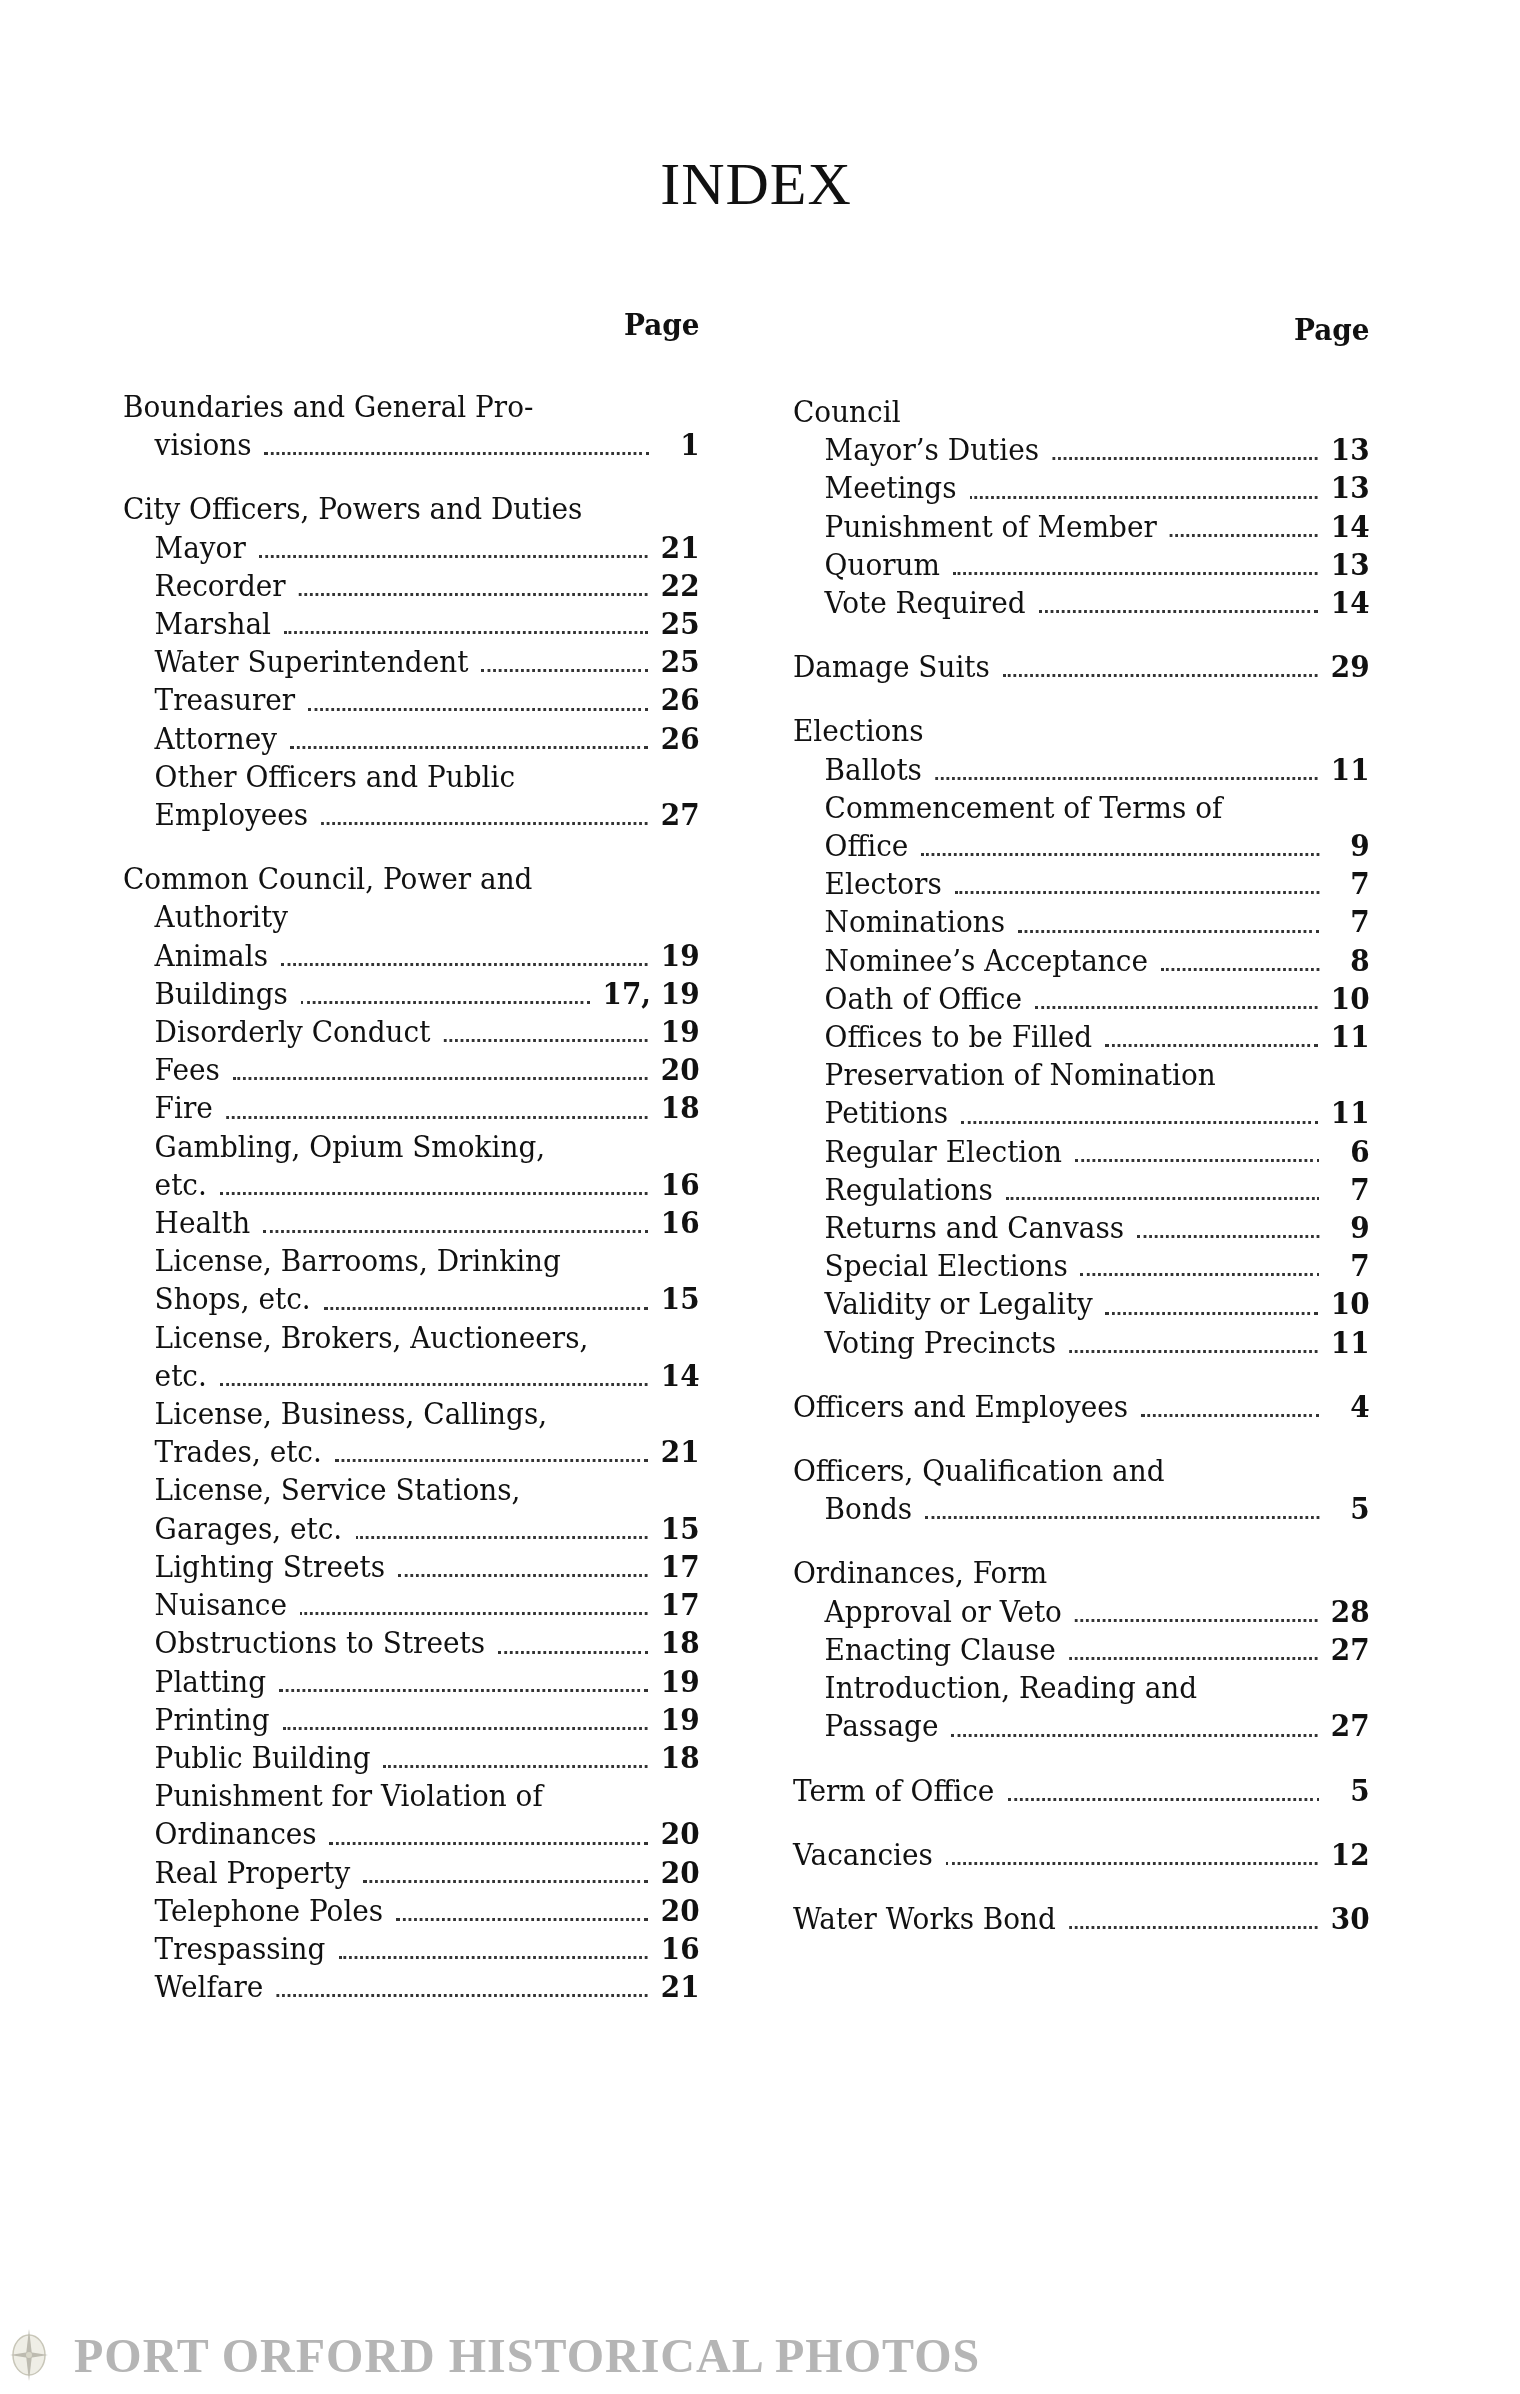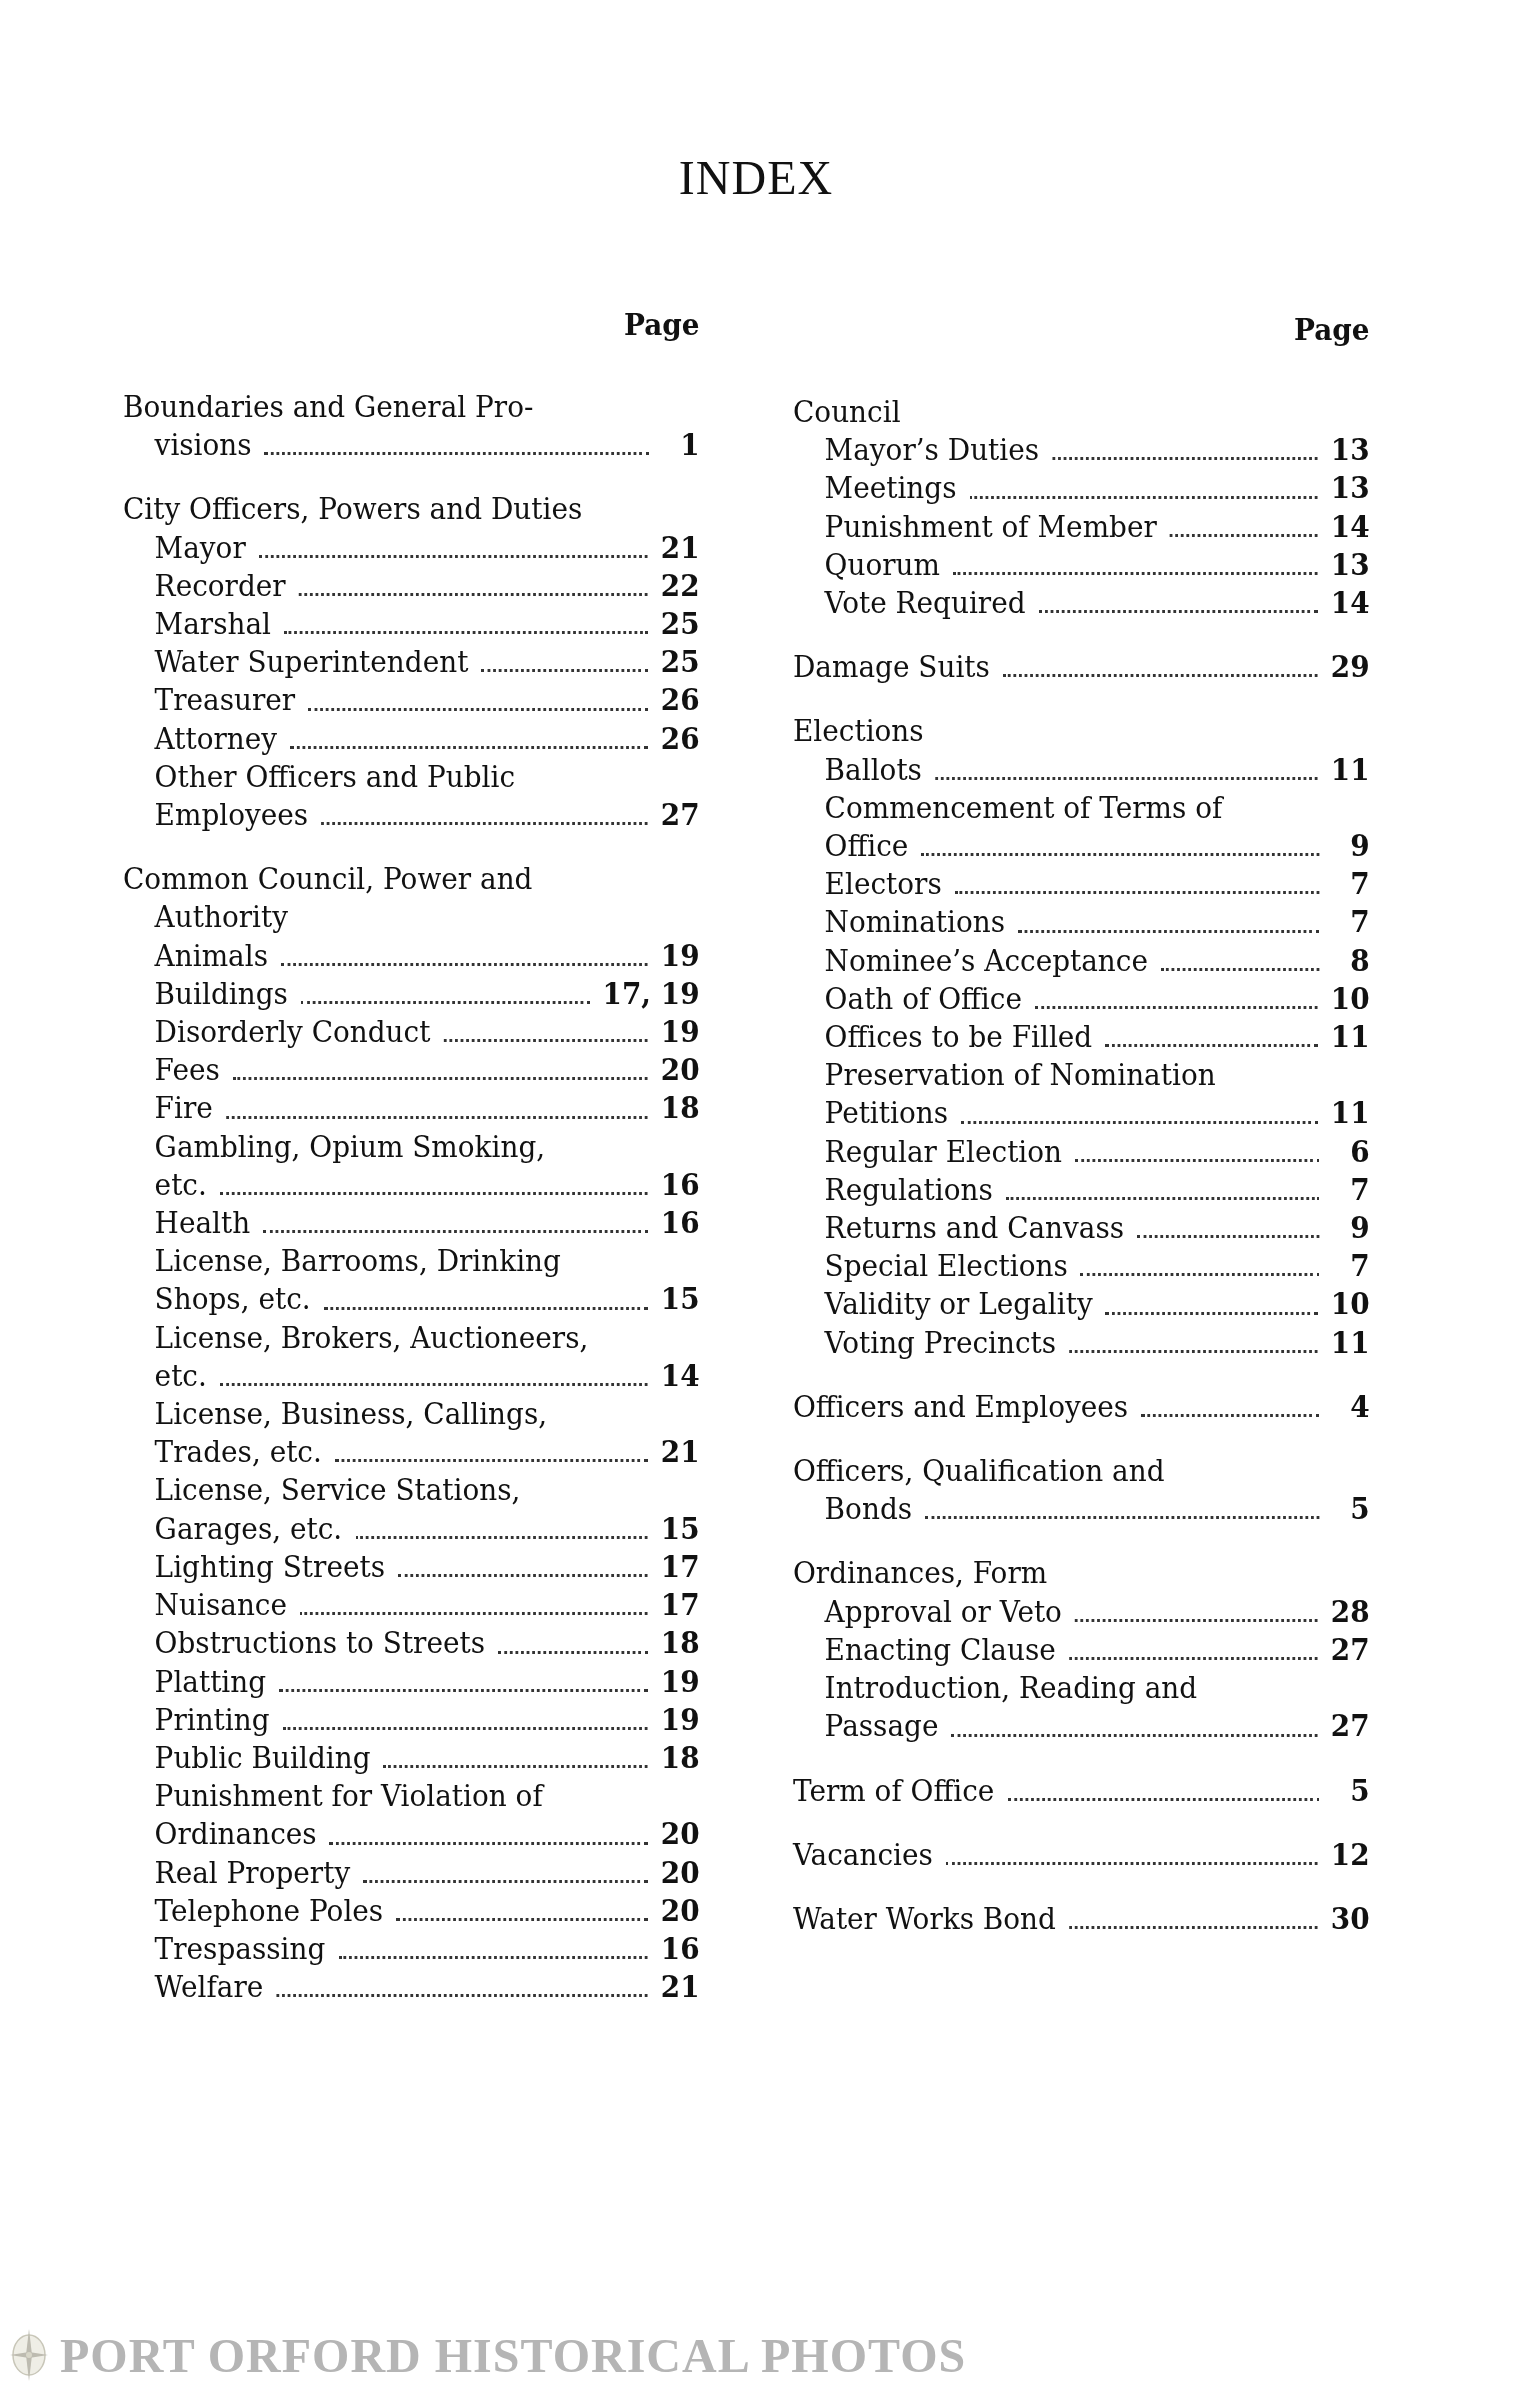--- a/index.html
+++ b/index.html
@@ -4,21 +4,21 @@
   <style>
     html, body { margin: 0; padding: 0; background: #ffffff; }
     body {
       width: 1520px; height: 2394px; position: relative; overflow: hidden;
       font-family: "DejaVu Serif", "Liberation Serif", serif;
       color: #111111;
     }
     .title {
       position: absolute; top: 150px; left: 0; width: 1512px;
       text-align: center; font-family: "Liberation Serif", serif;
-      font-size: 48px; letter-spacing: 1px; font-weight: normal;
+      font-size: 60px; letter-spacing: 1px; font-weight: normal;
     }
     .col {
       position: absolute; width: 580px;
       font-size: 30px; line-height: 38.2px;
       transform: scaleX(0.93); transform-origin: left top;
     }
     .col.left  { left: 123px; top: 306px; }
     .col.right { left: 793px; top: 311px; }
     .col { width: 620px; }
     .page-head { text-align: right; font-weight: bold; height: 38px; margin-bottom: 44px; }
@@ -30,21 +30,21 @@
     .leader {
       flex: 1 1 auto; margin: 0 14px; height: 1px; align-self: flex-end;
       margin-bottom: 9px;
       border-bottom: 3px dotted #333;
       min-width: 30px;
     }
     .page { min-width: 40px; text-align: right; font-weight: bold; }
     .wrap-label { display: block; text-align: justify; text-align-last: justify; }
     .watermark {
       position: absolute; left: 8px; top: 2325px; height: 60px;
-      display: flex; align-items: center; gap: 10px;
+      display: flex; align-items: center; gap: 24px;
       color: #b5b5b5; font-family: "Liberation Serif", serif;
       font-weight: bold; font-size: 48px; letter-spacing: 1px;
     }
     .compass { width: 42px; height: 56px; }
   </style>
 </head>
 <body>
 
 <div class="title">INDEX</div>
 

